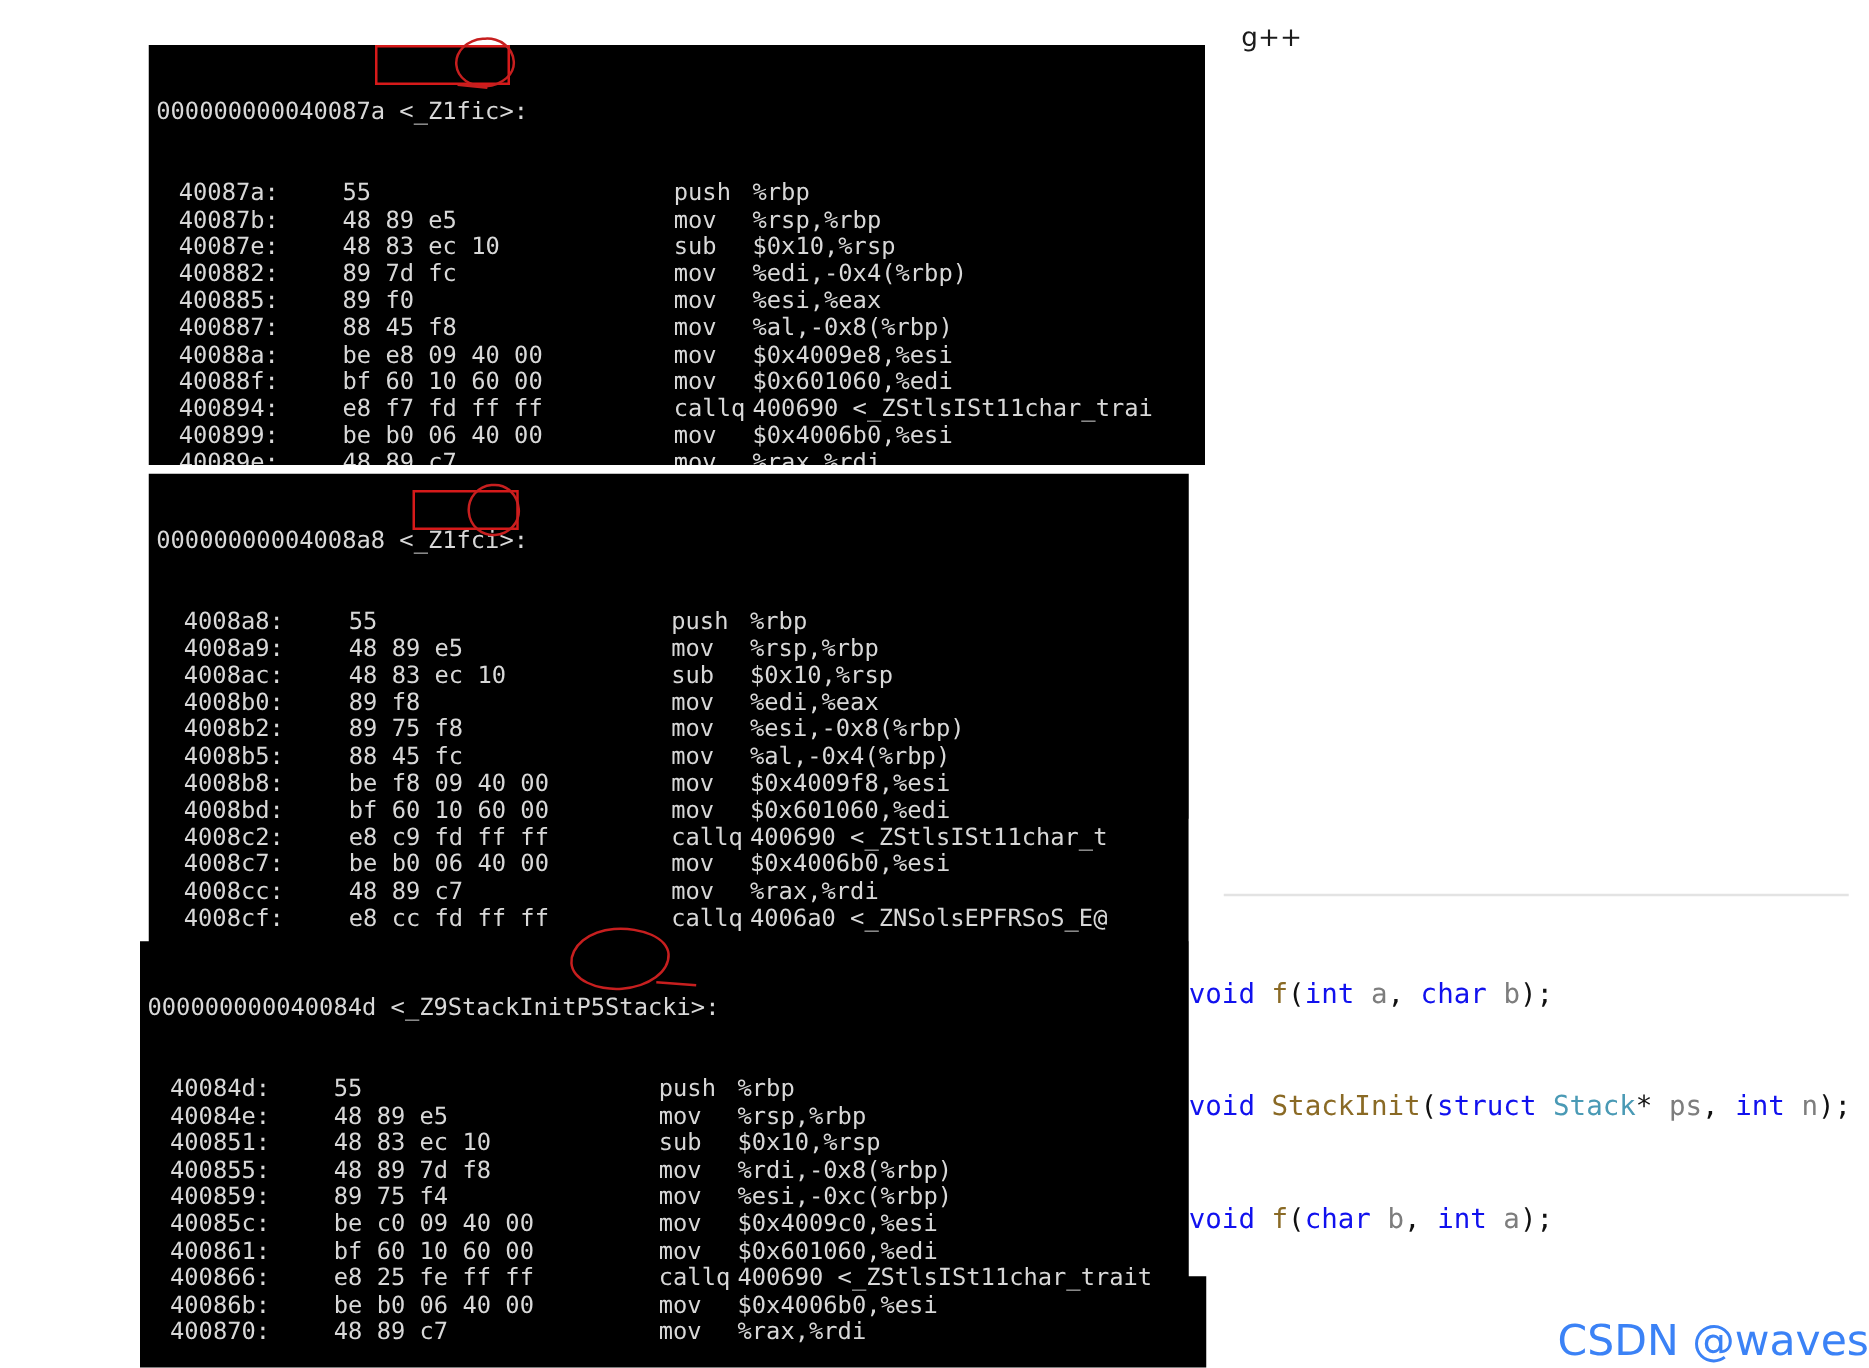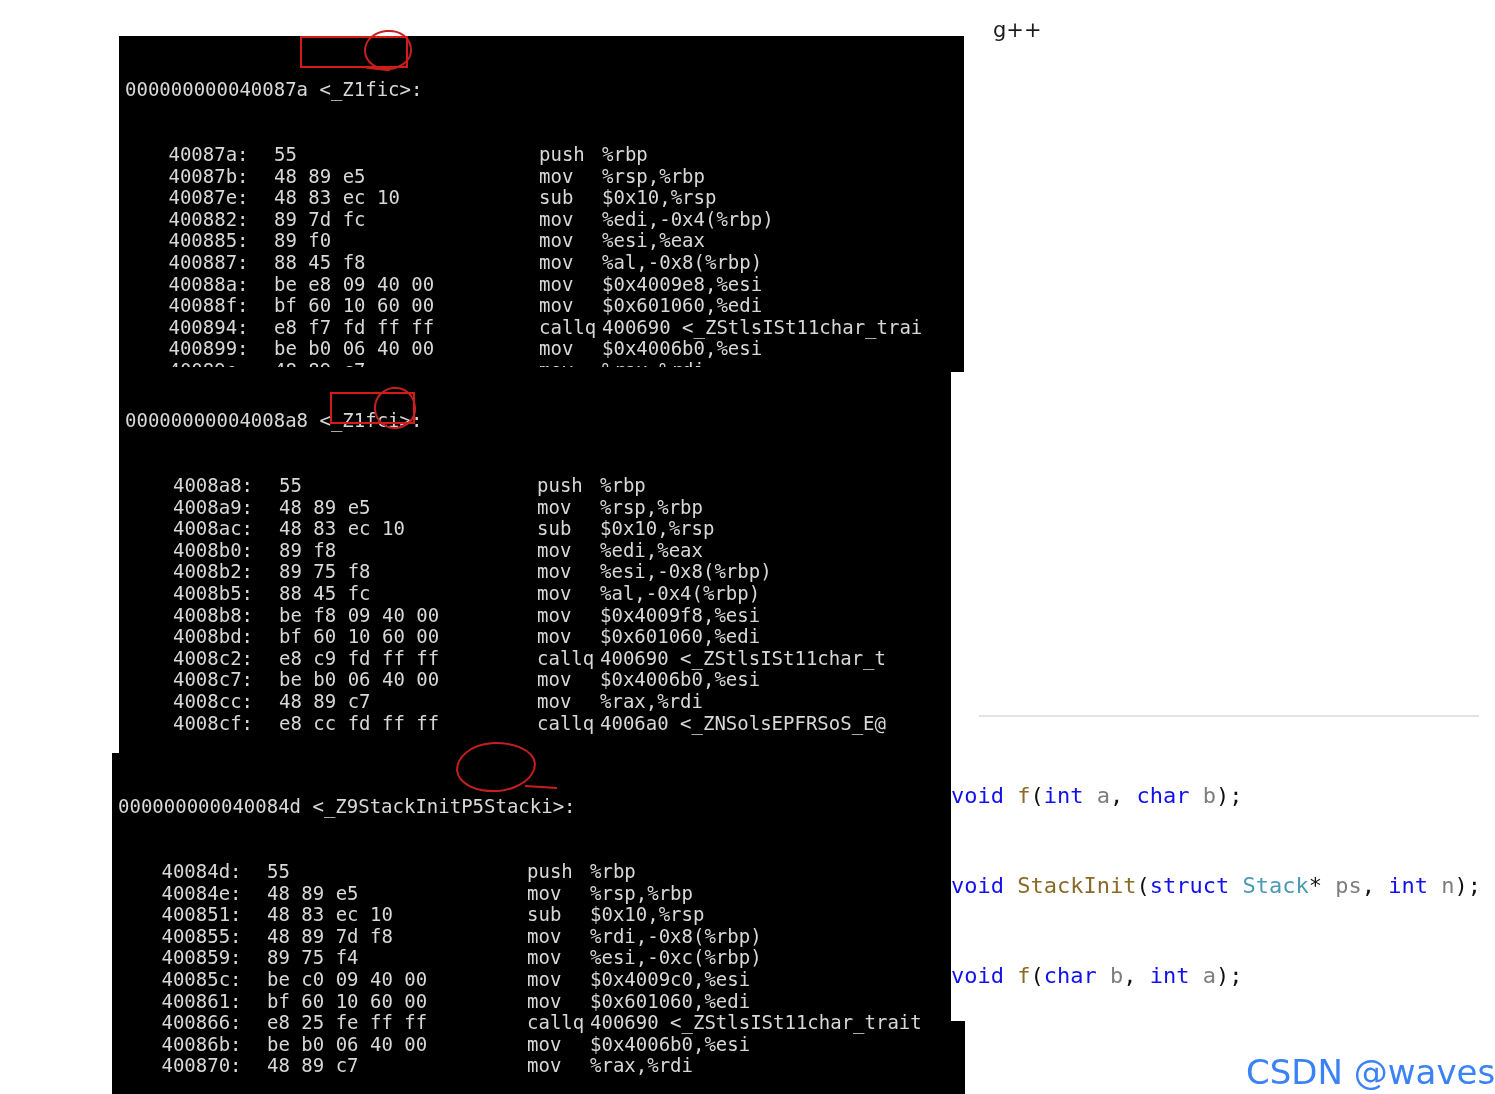--- a/index.html
+++ b/index.html
@@ -14,26 +14,26 @@
     position:absolute;
     background:#000000;
     color:#d8d8d8;
     font-family:"DejaVu Sans Mono", monospace;
     font-size:19px;
     line-height:21.6px;
     overflow:hidden;
     white-space:pre;
   }
   #term1{left:119px;top:36px;width:845px;height:336px;}
-  #term2{left:119px;top:367px;width:832px;height:412px;}
+  #term2{left:119px;top:379px;width:832px;height:412px;}
   #term3{left:112px;top:753px;width:853px;height:374px;}
 
   .hdr{padding-left:6px;}
   .row{display:block;}
-  .addr{display:inline-block;width:132px;text-align:center;padding-left:22px;box-sizing:border-box;}
+  .addr{display:inline-block;width:132px;text-align:left;padding-left:22px;box-sizing:border-box;}
   .bytes{display:inline-block;width:155px;}
   .mnem{display:inline-block;width:63px;}
   .ops{display:inline-block;}
 
   
   #term1 .addr{padding-left:24px;width:155px;}
   #term1 .bytes{width:265px;}
   #term2 .addr{padding-left:28px;width:160px;}
   #term2 .bytes{width:258px;}
   #term3 .addr{padding-left:24px;width:155px;}

